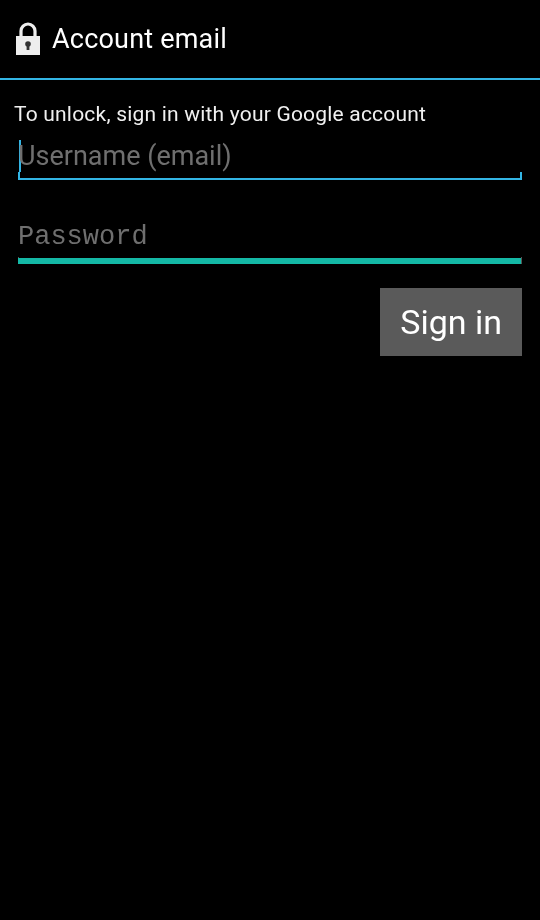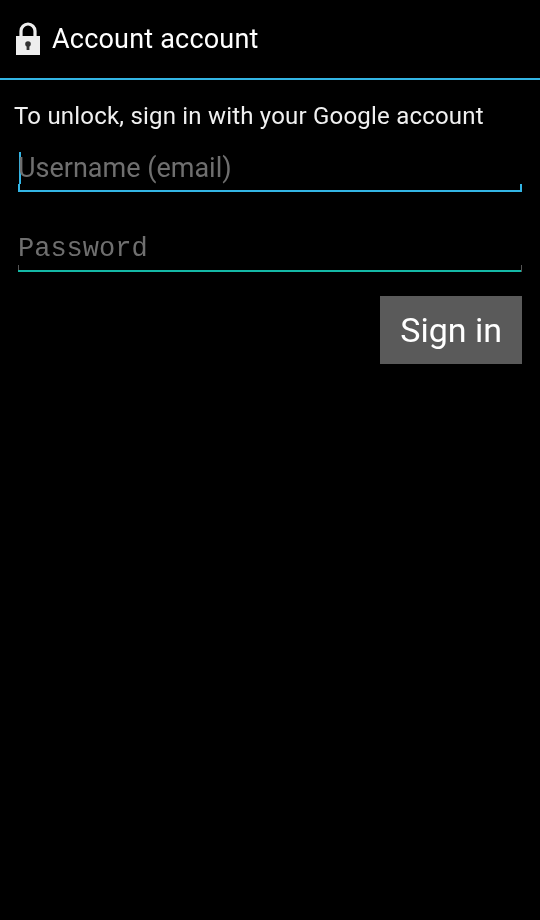--- a/index.html
+++ b/index.html
@@ -38,39 +38,39 @@
     }
     .divider {
       height: 2px;
       background: #33b5e5;
       width: 100%;
     }
     .content {
       padding: 22px 14px 0 14px;
     }
     .instructions {
-      font-size: 24px;
+      font-size: 21px;
       color: #f0f0f0;
       font-weight: 400;
       letter-spacing: 0.2px;
     }
     .field-wrap {
-      margin-top: 16px;
+      margin-top: 8px;
       padding: 0 4px;
     }
     .text-input {
       width: 100%;
       background: transparent;
       border: none;
       outline: none;
       font-size: 27px;
       font-family: Roboto, "Helvetica Neue", Arial, sans-serif;
       color: #fff;
       padding: 6px 0 6px 0;
-      border-bottom: 2px solid #14b8a6;
+      border-bottom: 6px solid #14b8a6;
       position: relative;
     }
     .text-input::placeholder {
       color: #6f6f6f;
     }
     .text-input.focused {
       border-bottom: 2px solid #33b5e5;
     }
     .input-container {
       position: relative;
@@ -141,21 +141,21 @@
 
 <div class="header">
   <span class="lock-icon-wrap">
     <svg width="28" height="34" viewBox="0 0 28 34">
       <rect x="2" y="14" width="24" height="19" fill="#eeeeee"></rect>
       <path d="M 7 14 L 7 9 A 7 7 0 0 1 21 9 L 21 14" stroke="#eeeeee" stroke-width="3.2" fill="none"></path>
       <circle cx="14" cy="22" r="2.8" fill="#333"></circle>
       <rect x="12.6" y="23" width="2.8" height="5" fill="#333"></rect>
     </svg>
   </span>
-  <span class="header-title">Account account</span>
+  <span class="header-title">Account email</span>
 </div>
 
 <div class="divider"></div>
 
 <div class="content">
   <div class="instructions">To unlock, sign in with your Google account</div>
 
   <div class="field-wrap">
     <div class="input-container focused">
       <span class="cursor"></span>

